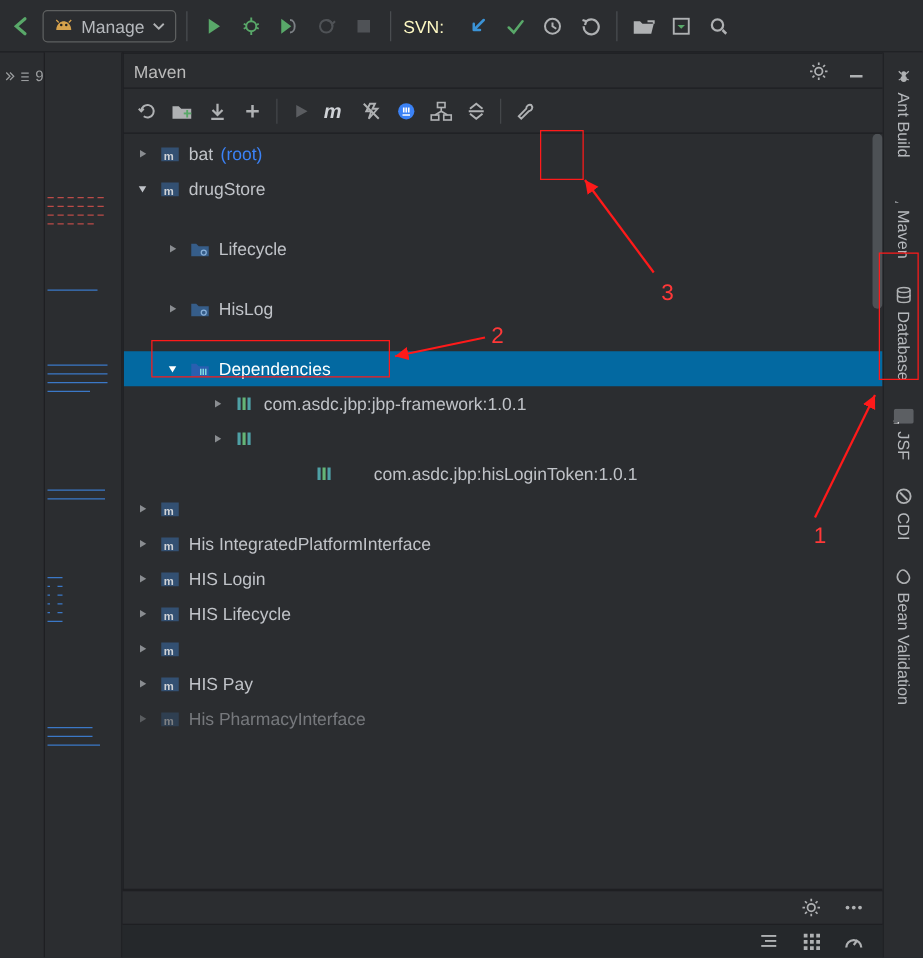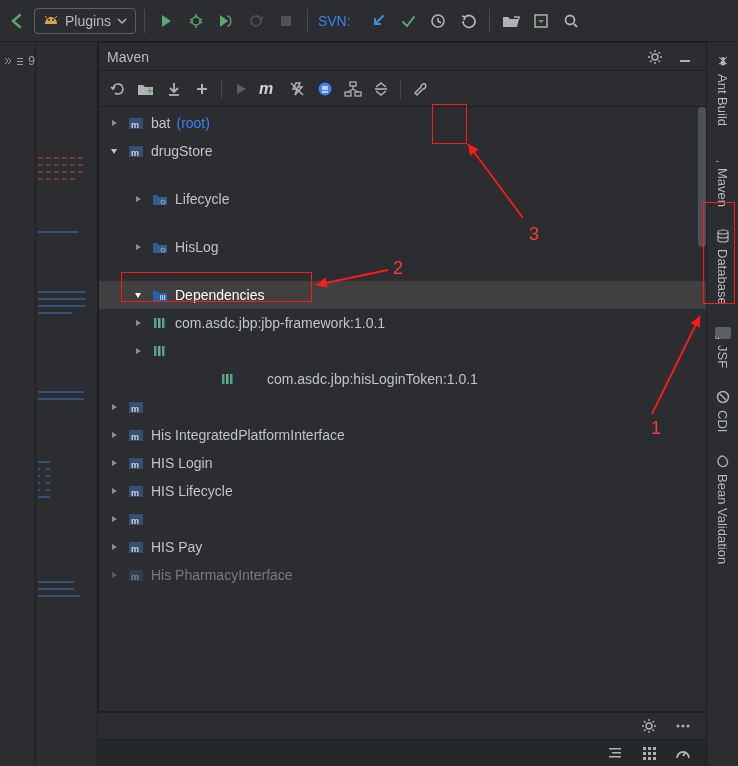--- a/index.html
+++ b/index.html
@@ -40,21 +40,21 @@
     margin: 0 4px;
   }
   .icon-btn {
     width: 26px; height: 26px;
     display: flex; align-items: center; justify-content: center;
     border-radius: 3px; cursor: pointer;
     color: #afb1b3;
   }
   svg { display:block; }
 
-  .svn-label { color:#3b82f6; margin: 0 10px 0 2px; }
+  .svn-label { color:#fef9c3; margin: 0 10px 0 2px; }
 
   
   .gutter {
     position: absolute;
     left: 0; top: 42px; bottom: 0;
     width: 36px;
     border-right: 1px solid #1e1f22;
     display: flex;
     flex-direction: column;
     align-items: center;
@@ -138,29 +138,29 @@
     gap:6px;
     padding-left: 8px;
     color:#c0c3c8;
     white-space: nowrap;
   }
   .tree-row .chevron {
     width:14px; display:inline-flex; justify-content:center;
   }
   .tree-row .ticon { width:18px; display:inline-flex; justify-content:center;}
   .tree-row.selected {
-    background:#404040;
+    background:#0369a1;
     color:#fff;
     text-align:center;
   }
   .root-suffix { color:#3b82f6; }
   .indent-1 { padding-left: 8px;}
   .indent-2 { padding-left: 32px; margin-top: 20px;}
-  .indent-3 { padding-left: 32px;}
-  .indent-4 { padding-left: 76px; gap: 30px;}
+  .indent-3 { padding-left: 56px; margin-left: 12px;}
+  .indent-4 { padding-left: 108px; gap: 30px;}
 
   .scrollbar-fake {
     position:absolute; right:0; top:0; width:8px; height:140px;
     background:#4d5155; border-radius:4px;
   }
 
   
   .bottom-area {
     position:absolute;
     left:98px; right:32px; bottom:0; height:54px;
@@ -198,21 +198,21 @@
       </svg>
   </div>
 
   <div class="run-config">
     <svg class="tomcat-icon" width="16" height="16">
         <path d="M2 11 C2 6 6 4 8 4 C10 4 14 6 14 11" fill="#d6a24c"></path>
         <circle cx="6" cy="7" r="1" fill="#222"></circle>
         <circle cx="10" cy="7" r="1" fill="#222"></circle>
         <path d="M4 5 L2 3 M12 5 L14 3" stroke="#d6a24c" stroke-width="1"></path>
       </svg>
-    <span>Plugins</span>
+    <span>Manage</span>
     <svg width="10" height="10">
         <path d="M1 3 L5 7 L9 3" stroke="#afb1b3" stroke-width="1.5" fill="none"></path>
       </svg>
   </div>
 
   <div class="top-sep"></div>
 
   <div class="icon-btn">
     <svg width="16" height="16">
         <path d="M4 2 L13 8 L4 14 Z" fill="#59a869"></path>

